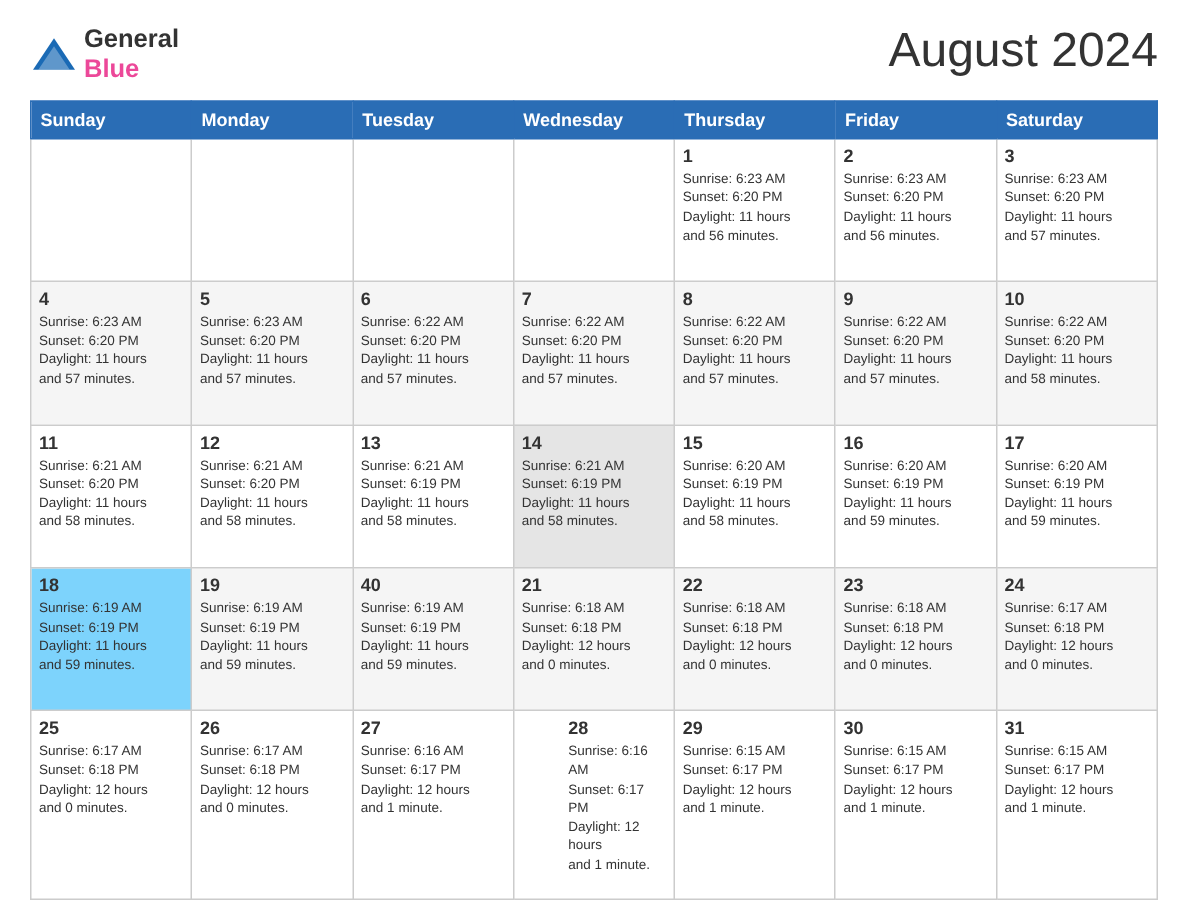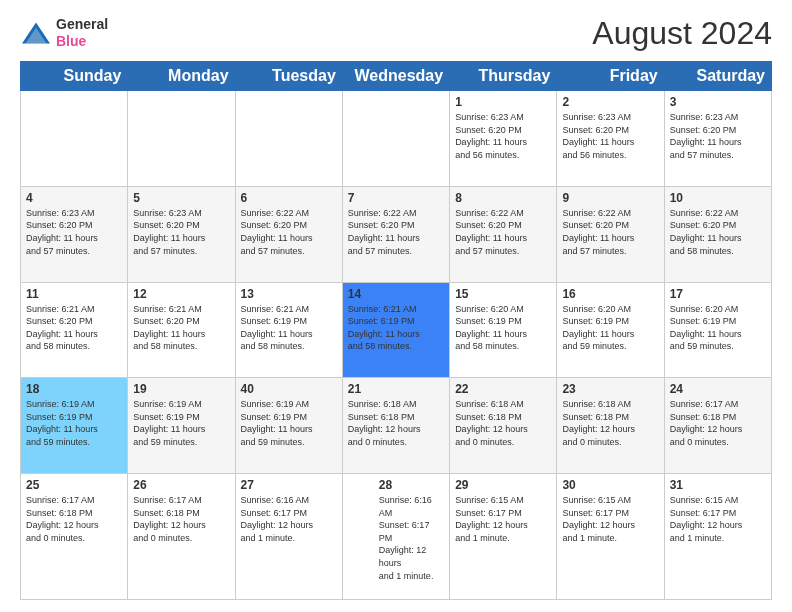--- a/index.html
+++ b/index.html
@@ -22,21 +22,21 @@
       justify-content: space-between;
       align-items: flex-start;
       margin-bottom: 10px;
     }
     .logo {
       display: flex;
       align-items: center;
       gap: 4px;
     }
     .logo-text {
-      font-size: 14px;
+      font-size: 17px;
       font-weight: bold;
       line-height: 1.2;
     }
     .logo-text .general { color: #333; }
     .logo-text .blue { color: #ec4899; }
     .logo-icon {
       width: 32px;
       height: 28px;
     }
     .title-block {
@@ -56,24 +56,24 @@
     .calendar {
       flex: 1;
       border: 1px solid #ccc;
       border-collapse: collapse;
       width: 100%;
       table-layout: fixed;
     }
     .calendar th {
       background-color: #2a6db5;
       color: #fff;
-      font-size: 16px;
+      font-size: 12px;
       font-weight: bold;
       padding: 5px 6px;
-      text-align: right;
+      text-align: left;
       border: 1px solid #2a6db5;
     }
     .calendar td {
       border: 1px solid #ccc;
       vertical-align: top;
       padding: 4px 5px;
       font-size: 9.5px;
       color: #333;
       height: 86px;
     }
@@ -243,21 +243,21 @@
 Daylight: 11 hours
 and 58 minutes.</div>
           </td>
           <td style="background-color: rgb(255, 255, 255);">
             <span class="day-number">13</span>
             <div class="day-info" style="white-space: pre-line;">Sunrise: 6:21 AM
 Sunset: 6:19 PM
 Daylight: 11 hours
 and 58 minutes.</div>
           </td>
-          <td style="background-color: #3b82f6; margin-top: 32px;">
+          <td style="background-color: #e5e5e5; margin-top: 32px;">
             <span class="day-number">14</span>
             <div class="day-info" style="white-space: pre-line;">Sunrise: 6:21 AM
 Sunset: 6:19 PM
 Daylight: 11 hours
 and 58 minutes.</div>
           </td>
           <td style="background-color: rgb(255, 255, 255);">
             <span class="day-number">15</span>
             <div class="day-info" style="white-space: pre-line;">Sunrise: 6:20 AM
 Sunset: 6:19 PM

